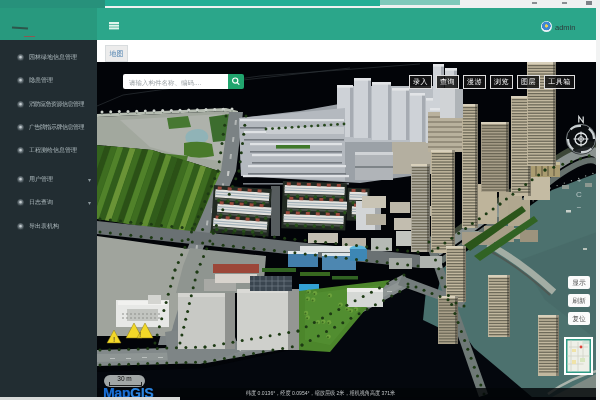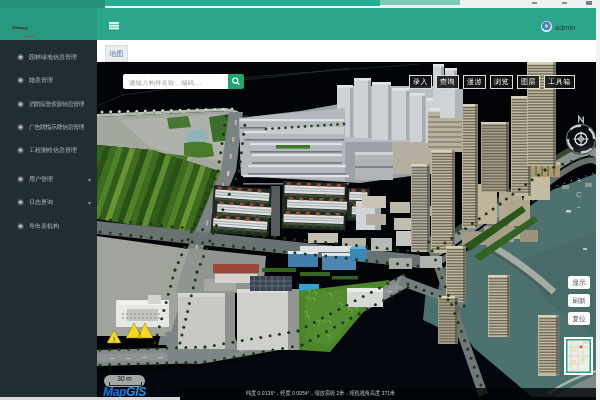--- a/index.html
+++ b/index.html
@@ -1264,20 +1264,20 @@
     <rect x="6" y="21" width="4" height="4" fill="#f0e3a8"></rect>
     <rect x="17" y="2" width="6" height="3" fill="#cfe4d8"></rect>
     <circle cx="15" cy="8" r="1.4" fill="#e04238"></circle>
   </svg>
 </div>
 
 <div class="abs" style="left:104px;top:374.5px;width:41px;height:12px;background:rgba(236,242,239,0.68);border-radius:6px;"></div>
 <div class="abs" style="left:104px;top:375px;width:41px;text-align:center;font-size:6.5px;color:#111;">30 m</div>
 <div class="abs" style="left:109px;top:381.5px;width:31px;height:3px;border-left:1px solid #222;border-right:1px solid #222;border-bottom:1px solid #222;"></div>
 
-<div class="abs" style="left:103px;top:385px;font-size:12px;font-weight:bold;font-style:italic;letter-spacing:-0.3px;color:#1a6fd4;text-shadow:0.4px 0.4px 0 #0c3f86;">Map<span style="color:#2e86de;">GIS</span></div>
+<div class="abs" style="left:103px;top:385px;font-size:14px;font-weight:bold;letter-spacing:-0.3px;color:#1a6fd4;text-shadow:0.4px 0.4px 0 #0c3f86;">Map<span style="color:#2e86de;">GIS</span></div>
 
 <div class="abs" style="left:246px;top:389px;width:160px;font-size:6px;color:#c0c4c6;transform:scaleX(0.85);transform-origin:left;white-space:nowrap;">纬度 0.0136°，经度 0.0954°，缩放层级 2米，相机视角高度 371米</div>
 
 <div class="abs" style="left:0;top:397px;width:180px;height:3px;background:#d8dad9;"></div>
 
 <div class="abs" style="left:596px;top:8px;width:4px;height:392px;background:#f2f3f3;"></div>
 
 </div>
 </body></html>

